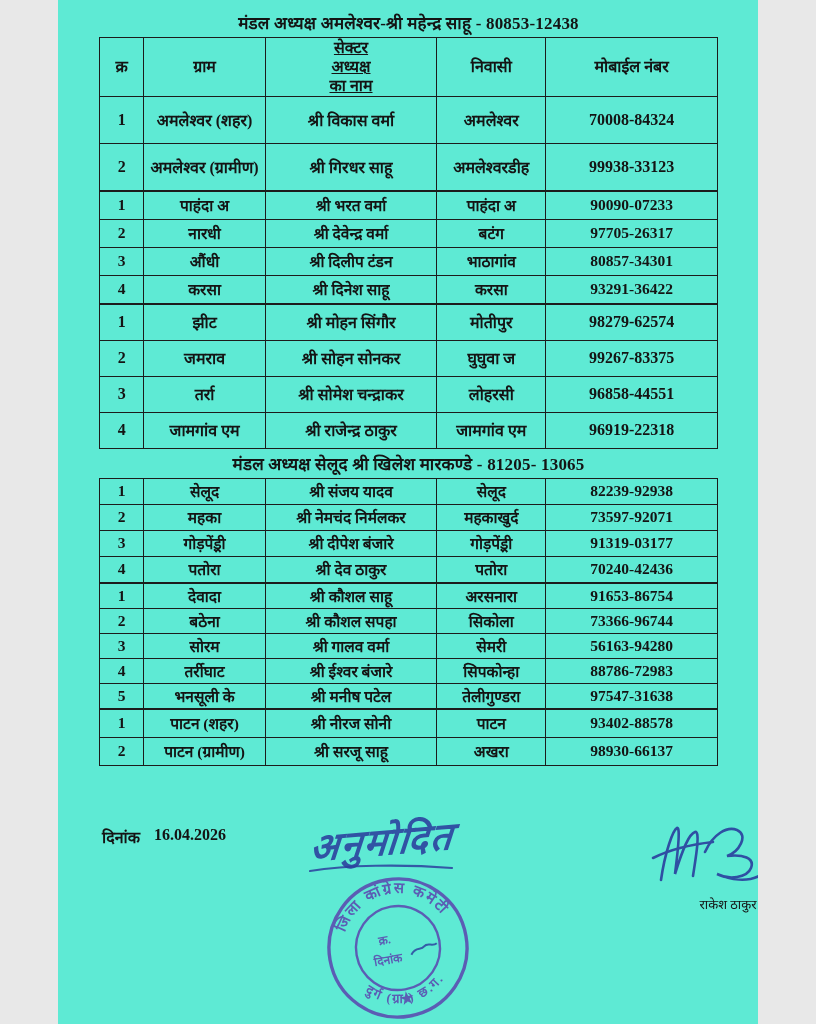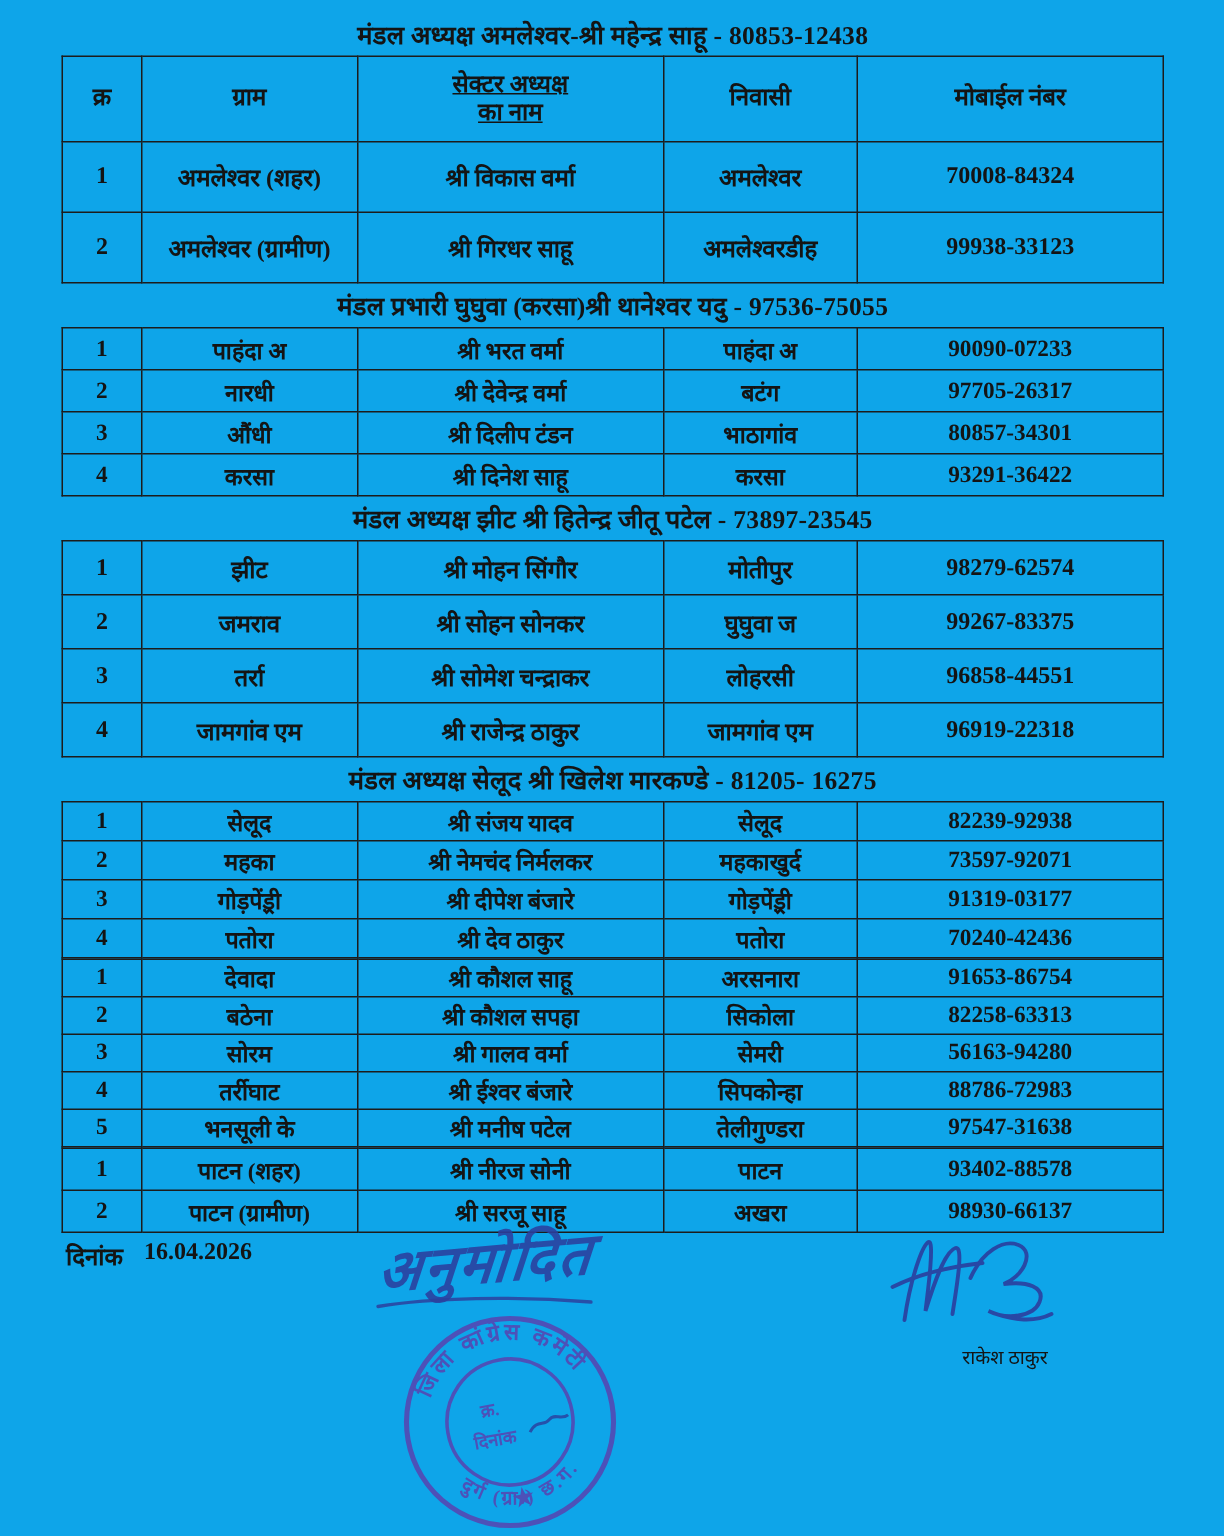--- a/index.html
+++ b/index.html
@@ -1,20 +1,20 @@
 <!DOCTYPE html>
 <html><head>
 <meta charset="utf-8">
 <style>
   html,body{margin:0;padding:0;background:#e8e8e8;}
   .page{
     position:relative;
-    width:816px;height:1024px;
+    width:700px;height:1024px;
     margin:0 auto;
-    background:#0ea5e9;
+    background:#5eead4;
     font-family:"Liberation Serif","DejaVu Serif",serif;
     color:#141414;
     overflow:hidden;
   }
   .doc{padding:8px 40px 0 41px;}
   .sec-title{
     text-align:center;
     font-weight:bold;
     font-size:17px;
     letter-spacing:.2px;
@@ -104,21 +104,20 @@
           <tr>
             <td>2</td>
             <td>अमलेश्वर (ग्रामीण)</td>
             <td>श्री गिरधर साहू</td>
             <td>अमलेश्वरडीह</td>
             <td>99938-33123</td>
           </tr>
         </tbody>
     </table>
 
-    <div class="sec-title">मंडल प्रभारी  घुघुवा (करसा)श्री थानेश्वर यदु - 97536-75055</div>
     <table class="t2">
       <colgroup>
           <col class="c0">
           <col class="c1">
           <col class="c2">
           <col class="c3">
           <col class="c4">
         </colgroup>
       <tbody>
           <tr>
@@ -145,21 +144,20 @@
           <tr>
             <td>4</td>
             <td>करसा</td>
             <td>श्री दिनेश साहू</td>
             <td>करसा</td>
             <td>93291-36422</td>
           </tr>
         </tbody>
     </table>
 
-    <div class="sec-title">मंडल  अध्यक्ष  झीट श्री  हितेन्द्र जीतू पटेल - 73897-23545</div>
     <table class="t3">
       <colgroup>
           <col class="c0">
           <col class="c1">
           <col class="c2">
           <col class="c3">
           <col class="c4">
         </colgroup>
       <tbody>
           <tr>
@@ -186,21 +184,21 @@
           <tr>
             <td>4</td>
             <td>जामगांव एम</td>
             <td>श्री राजेन्द्र ठाकुर</td>
             <td>जामगांव एम</td>
             <td>96919-22318</td>
           </tr>
         </tbody>
     </table>
 
-    <div class="sec-title">मंडल अध्यक्ष सेलूद श्री  खिलेश मारकण्डे - 81205- 16275</div>
+    <div class="sec-title">मंडल अध्यक्ष सेलूद श्री  खिलेश मारकण्डे - 81205- 13065</div>
     <table class="t4">
       <colgroup>
           <col class="c0">
           <col class="c1">
           <col class="c2">
           <col class="c3">
           <col class="c4">
         </colgroup>
       <tbody>
           <tr>
@@ -248,21 +246,21 @@
             <td>देवादा</td>
             <td>श्री कौशल साहू</td>
             <td>अरसनारा</td>
             <td>91653-86754</td>
           </tr>
           <tr>
             <td>2</td>
             <td>बठेना</td>
             <td>श्री कौशल सपहा</td>
             <td>सिकोला</td>
-            <td>82258-63313</td>
+            <td>73366-96744</td>
           </tr>
           <tr>
             <td>3</td>
             <td>सोरम</td>
             <td>श्री गालव वर्मा</td>
             <td>सेमरी</td>
             <td>56163-94280</td>
           </tr>
           <tr>
             <td>4</td>

